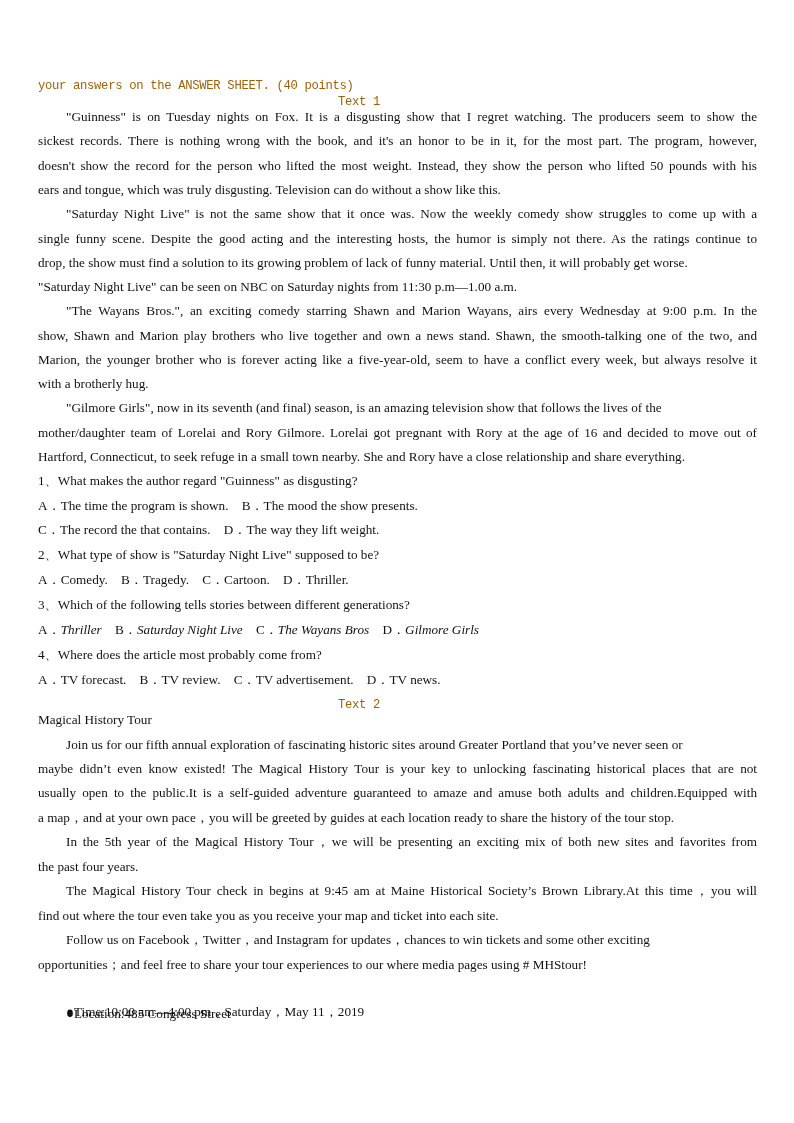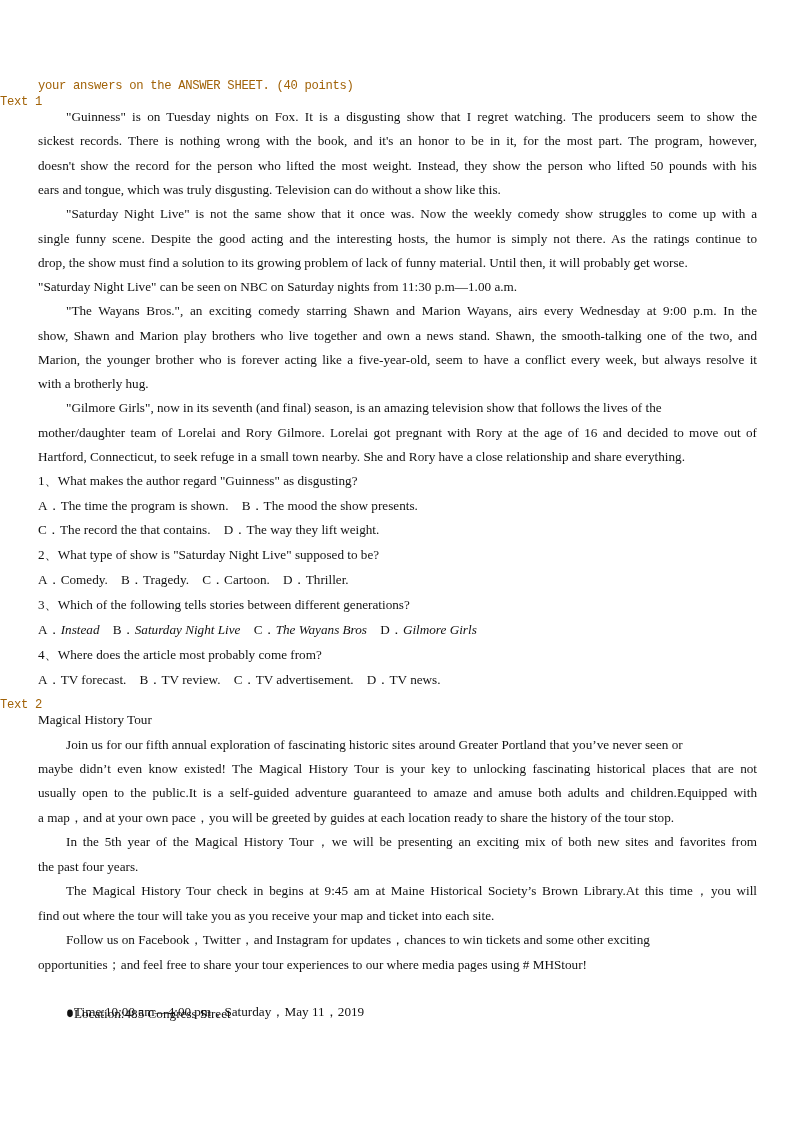--- a/index.html
+++ b/index.html
@@ -1,19 +1,19 @@
 <!DOCTYPE html>
 <html><head>
 <meta charset="utf-8">
 <style>
   html, body { margin: 0; padding: 0; background: #ffffff; }
   body { width: 794px; height: 1123px; position: relative; overflow: hidden; color: #111; }
   .line { position: absolute; left: 38px; white-space: nowrap; font-family: "Liberation Serif", serif; font-size: 13.2px; line-height: 16px; }
   .mono { font-family: "Liberation Mono", monospace; font-size: 12.2px; color: #a16207; letter-spacing: -0.3px; }
-  .center { left: 0; width: 694px; }
+  .center { left: 12px; width: 694px; text-align: center; }
   .indent { left: 66px; }
   .just { width: 719px; text-align: justify; text-align-last: justify; }
   .justi { width: 691px; text-align: justify; text-align-last: justify; }
   .opt { display: inline-block; font-family: Liberation Serif, serif; }
   em { font-style: italic; }
 </style>
 </head>
 <body>
 
 <div>
@@ -57,21 +57,21 @@
       <span class="opt">A．Comedy.</span>&nbsp;&nbsp;&nbsp;
       <span class="opt">B．Tragedy.</span>&nbsp;&nbsp;&nbsp;
       <span class="opt">C．Cartoon.</span>&nbsp;&nbsp;&nbsp;
       <span class="opt">D．Thriller.</span>
     </div>
   </div>
 
   <div>
     <div class="line" style="top:597px">3、Which of the following tells stories between different generations?</div>
     <div class="line" style="top:622px">
-      <span class="opt"><span>A．</span><em>Instead</em></span>&nbsp;&nbsp;&nbsp;
+      <span class="opt"><span>A．</span><em>Thriller</em></span>&nbsp;&nbsp;&nbsp;
       <span class="opt"><span>B．</span><em>Saturday Night Live</em></span>&nbsp;&nbsp;&nbsp;
       <span class="opt"><span>C．</span><em>The Wayans Bros</em></span>&nbsp;&nbsp;&nbsp;
       <span class="opt"><span>D．</span><em>Gilmore Girls</em></span>
     </div>
   </div>
 
   <div>
     <div class="line" style="top:647px">4、Where does the article most probably come from?</div>
     <div class="line" style="top:672px">
       <span class="opt">A．TV forecast.</span>&nbsp;&nbsp;&nbsp;
@@ -85,20 +85,20 @@
   <div class="line" style="top:712px">Magical History Tour</div>
 
   <div>
     <div class="line indent" style="top:737px">Join us for our fifth annual exploration of fascinating historic sites around Greater Portland that you’ve never seen or</div>
     <div class="line just" style="top:761px">maybe didn’t even know existed! The Magical History Tour is your key to unlocking fascinating historical places that are not</div>
     <div class="line just" style="top:785px">usually open to the public.It is a self-guided adventure guaranteed to amaze and amuse both adults and children.Equipped with</div>
     <div class="line" style="top:810px">a map，and at your own pace，you will be greeted by guides at each location ready to share the history of the tour stop.</div>
     <div class="line indent justi" style="top:834px">In the 5th year of the Magical History Tour，we will be presenting an exciting mix of both new sites and favorites from</div>
     <div class="line" style="top:859px">the past four years.</div>
     <div class="line indent justi" style="top:883px">The Magical History Tour check in begins at 9:45 am at Maine Historical Society’s Brown Library.At this time，you will</div>
-    <div class="line" style="top:908px">find out where the tour will take you as you receive your map and ticket into each site.</div>
+    <div class="line" style="top:908px">find out where the tour even take you as you receive your map and ticket into each site.</div>
     <div class="line indent" style="top:932px">Follow us on Facebook，Twitter，and Instagram for updates，chances to win tickets and some other exciting</div>
     <div class="line" style="top:957px">opportunities；and feel free to share your tour experiences to our where media pages using # MHStour!</div>
     <div class="line indent" style="top:1004px">●Time:10:00 am—4:00 pm，Saturday，May 11，2019</div>
     <div class="line indent" style="top:1006px">●Location:485 Congress Street</div>
   </div>
 
 </div>
 
 </body></html>

